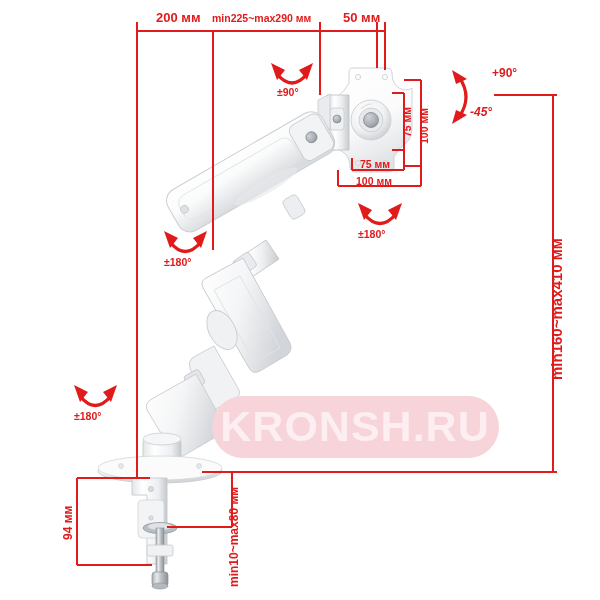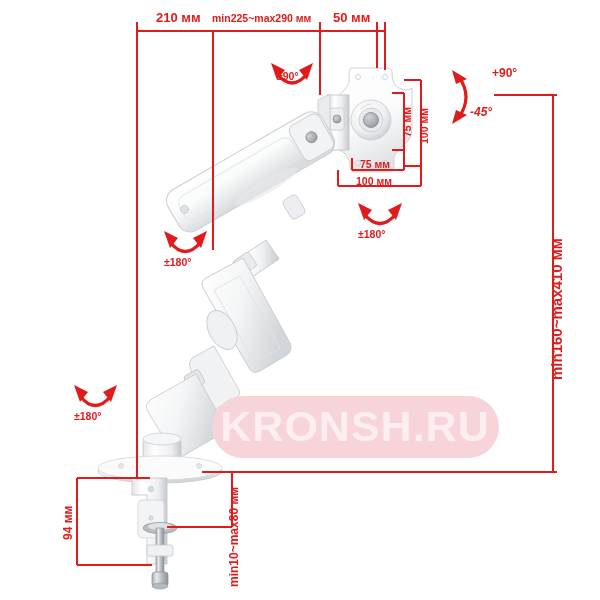--- a/index.html
+++ b/index.html
@@ -263,41 +263,41 @@
       <path d="M111 402 L103 392 L117 385 Z" fill="#e01b1b"></path>
     </g>
 
     <g>
       <path d="M459 77 q14 20 0 40" stroke="#e01b1b" stroke-width="3.2" fill="none"></path>
       <path d="M452 70 L467 79 L456 84 Z" fill="#e01b1b"></path>
       <path d="M452 124 L456 110 L467 115 Z" fill="#e01b1b"></path>
     </g>
   </svg>
 
-  <div class="dim-text sz13" style="left:156px; top:11px;">210 мм</div>
+  <div class="dim-text sz13" style="left:156px; top:11px;">200 мм</div>
 
   <div class="dim-text sz11" style="left:212px; top:13px;">min225~max290 мм</div>
 
-  <div class="dim-text sz13" style="left:333px; top:11px;">50 мм</div>
+  <div class="dim-text sz13" style="left:343px; top:11px;">50 мм</div>
 
   <div class="dim-text sz11 rot90" style="left:402px; top:137px;">75 мм</div>
 
   <div class="dim-text sz11 rot90" style="left:419px; top:144px;">100 мм</div>
 
   <div class="dim-text sz11" style="left:360px; top:159px;">75 мм</div>
 
   <div class="dim-text sz11" style="left:356px; top:176px;">100 мм</div>
 
   <div class="dim-text sz15 rot90" style="left:549px; top:380px;">min160~max410 мм</div>
 
   <div class="dim-text sz12 rot90" style="left:62px; top:540px;">94 мм</div>
 
   <div class="dim-text sz12 rot90" style="left:228px; top:587px;">min10~max80 мм</div>
 
-  <div class="dim-text sz11" style="left:277px; top:71px;">±90°</div>
+  <div class="dim-text sz11" style="left:277px; top:87px;">±90°</div>
 
   <div class="dim-text sz11" style="left:358px; top:229px;">±180°</div>
 
   <div class="dim-text sz11" style="left:164px; top:257px;">±180°</div>
 
   <div class="dim-text sz11" style="left:74px; top:411px;">±180°</div>
 
   <div class="dim-text sz12" style="left:492px; top:67px;">+90°</div>
 
   <div class="dim-text sz12" style="left:470px; top:106px;font-style:italic;">-45°</div>

